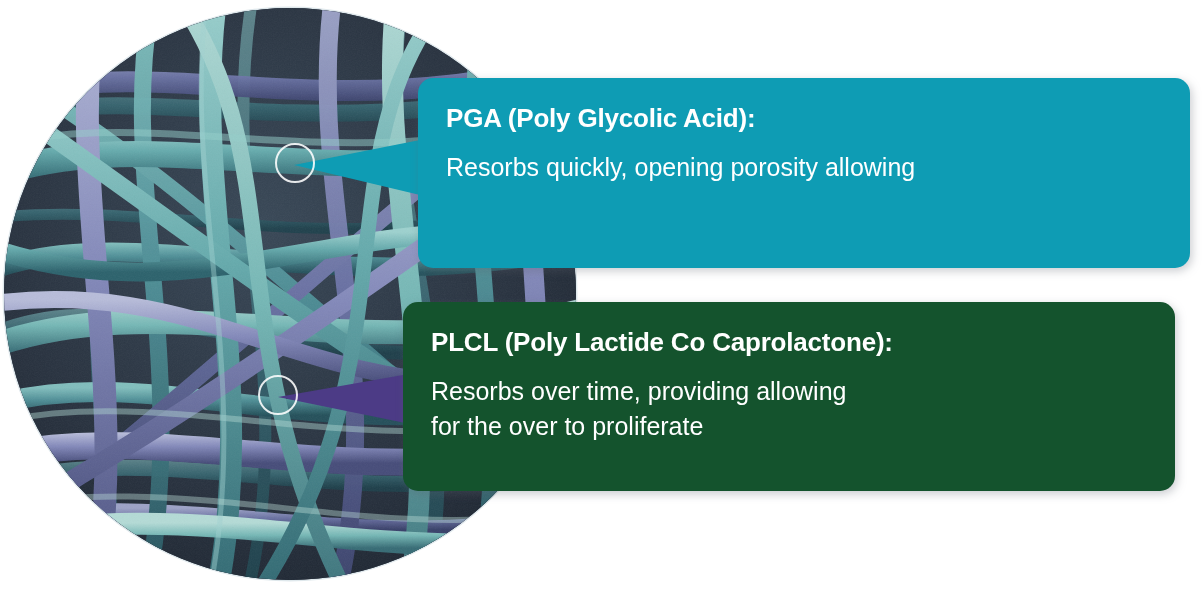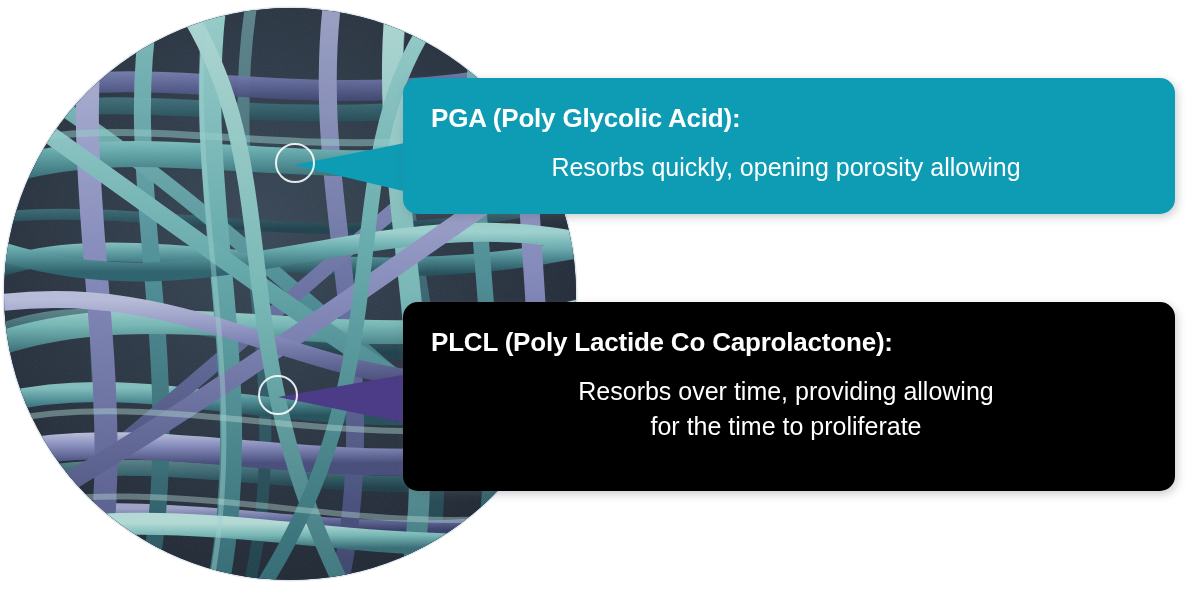--- a/index.html
+++ b/index.html
@@ -44,50 +44,49 @@
   .callout {
     position: absolute;
     border-radius: 15px;
     box-sizing: border-box;
     padding: 26px 34px 22px 28px;
     color: #ffffff;
     filter: drop-shadow(2px 3px 5px rgba(90,95,110,0.32));
   }
 
   .callout.teal {
-    left: 403px;
+    left: 418px;
     top: 78px;
     width: 772px;
-    height: 136px;
+    height: 190px;
     background: #0e9cb4;
   }
 
   .callout.purple {
     left: 403px;
     top: 302px;
     width: 772px;
     height: 189px;
-    background: #000000;
+    background: #14532d;
   }
 
   .callout-title {
     font-size: 26px;
     font-weight: bold;
     letter-spacing: -0.2px;
     line-height: 1.15;
     margin: 0 0 16px 0;
     white-space: nowrap;
   }
 
   .callout-body {
     font-size: 25px;
     font-weight: normal;
     line-height: 1.42;
     margin: 0;
-    text-align: center;
   }
   .callout-body .bl {
     display: block;
     white-space: nowrap;
   }
 
   
   .leader {
     position: absolute;
     overflow: visible;
@@ -230,17 +229,17 @@
     <div class="callout-title">PGA (Poly Glycolic Acid):</div>
     <div class="callout-body">
       <span class="bl">Resorbs quickly, opening porosity allowing</span>
     </div>
   </div>
 
   <div class="callout purple">
     <div class="callout-title">PLCL (Poly Lactide Co Caprolactone):</div>
     <div class="callout-body">
       <span class="bl">Resorbs over time, providing allowing</span>
-      <span class="bl">for the time to proliferate</span>
+      <span class="bl">for the over to proliferate</span>
     </div>
   </div>
 
 </div>
 
 </body></html>

